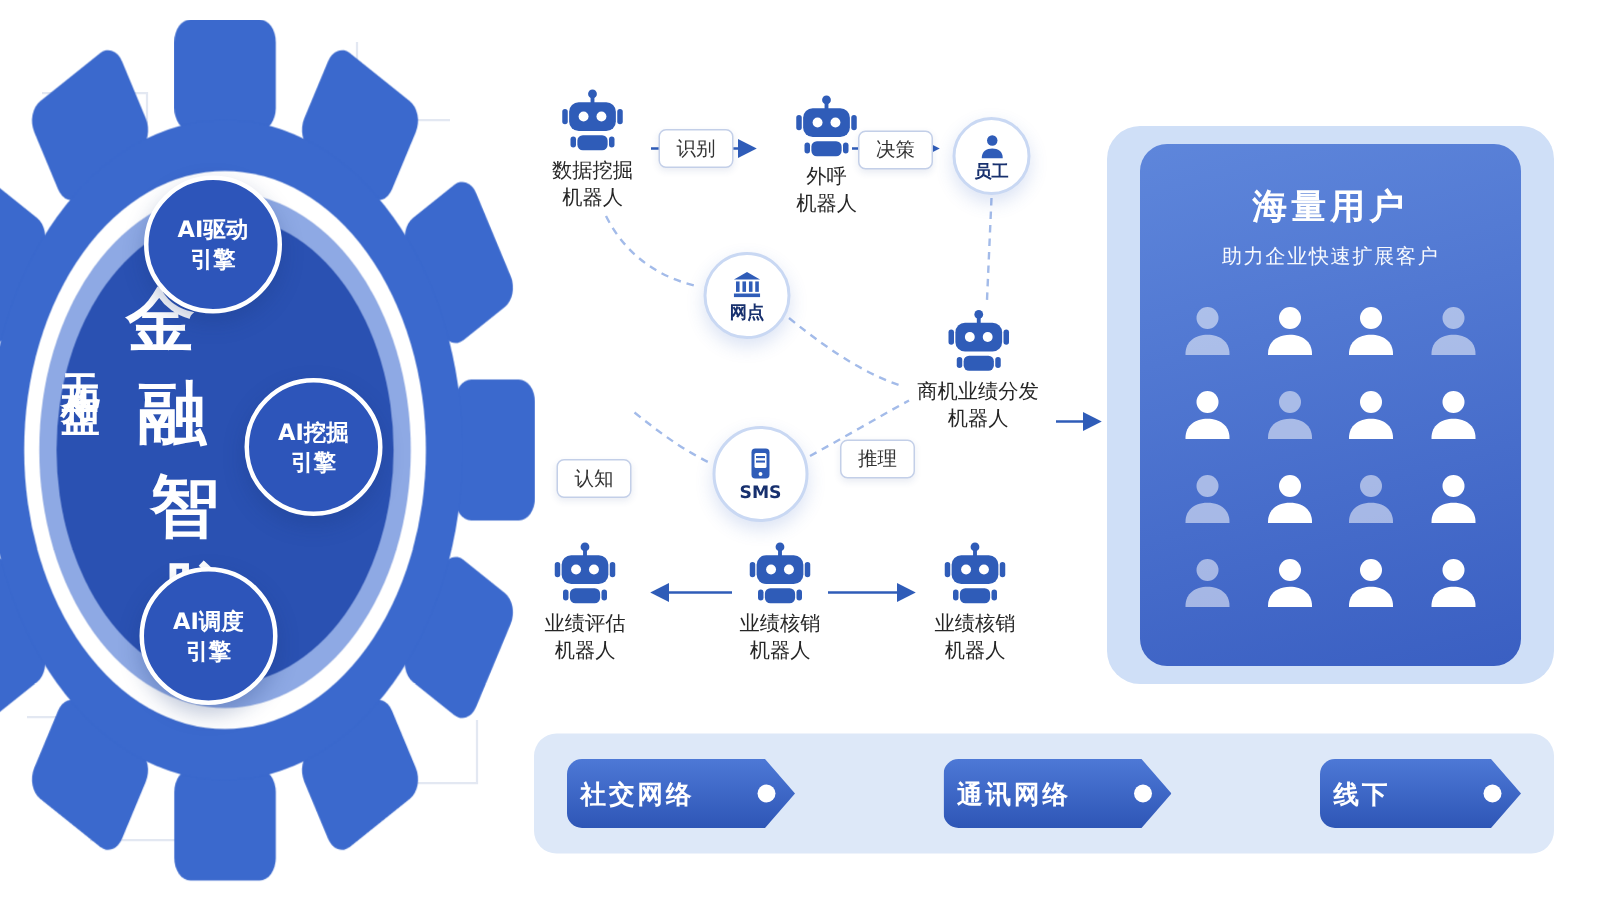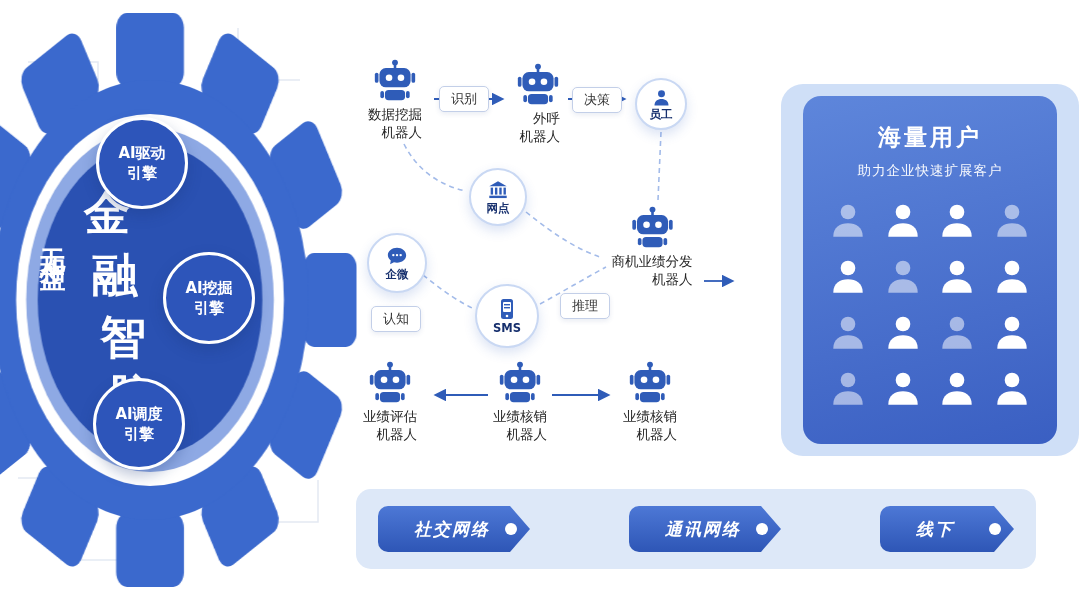--- a/index.html
+++ b/index.html
@@ -22,55 +22,55 @@
   .side-label{position:absolute;z-index:3;left:40px;top:228px;writing-mode:vertical-rl;
               color:#fff;font-size:26px;font-weight:bold;letter-spacing:8px;line-height:1;}
 
   .pill{position:absolute;z-index:4;width:92px;height:92px;border-radius:50%;background:#2d55ba;
         border:3px solid #fff;display:flex;flex-direction:column;align-items:center;justify-content:center;
         color:#fff;font-weight:bold;font-size:15px;line-height:1.35;box-sizing:border-box;
         box-shadow:0 6px 14px rgba(24,53,120,.28);}
 
   
   .wires{position:absolute;left:0;top:0;z-index:2;pointer-events:none;}
-  .bot{position:absolute;z-index:3;text-align:right;transform:translateX(-50%);color:#2f5cb8;}
+  .bot{position:absolute;z-index:3;text-align:center;transform:translateX(-50%);color:#2f5cb8;}
   .bot svg{width:44px;height:44px;display:block;margin:0 auto;fill:currentColor;}
   .bot-label{margin-top:4px;font-size:13.5px;line-height:1.3;color:#262626;font-weight:500;}
 
   .cnode{position:absolute;z-index:3;background:#fff;border:2px solid #c9d8f3;border-radius:50%;
          display:flex;flex-direction:column;align-items:center;justify-content:center;
          box-shadow:0 5px 12px rgba(53,99,196,.18);box-sizing:border-box;color:#2f5cb8;}
   .cnode svg{fill:currentColor;display:block;}
   .clabel{font-size:11.5px;color:#17306e;font-weight:600;margin-top:2px;line-height:1;}
 
   .step{position:absolute;z-index:4;transform:translate(-50%,-50%);background:#fff;
         border:1px solid #c3cfe8;border-radius:5px;padding:3px 11px;font-size:13px;color:#333;
         box-shadow:0 2px 5px rgba(40,70,140,.10);white-space:nowrap;}
 
   
   .panel-outer{position:absolute;z-index:2;left:738px;top:84px;width:298px;height:372px;
-               background:#cfdff7;border-radius:22px;margin-left:43px;}
+               background:#cfdff7;border-radius:22px;}
   .panel-inner{position:absolute;inset:12px 22px;background:linear-gradient(165deg,#5e86db,#3a5fc2);
                border-radius:18px;color:#fff;text-align:center;}
   .panel-title{margin-top:26px;font-size:23px;font-weight:bold;letter-spacing:3px;}
   .panel-sub{margin-top:9px;font-size:13.5px;letter-spacing:1px;color:rgba(255,255,255,.96);}
   .users-grid{margin:18px 24px 0;display:grid;grid-template-columns:repeat(4,1fr);
               row-gap:12px;column-gap:12px;justify-items:center;}
   .person svg{width:40px;height:44px;display:block;fill:currentColor;}
   .person.bright{color:#ffffff;}
   .person.light{color:rgba(255,255,255,.52);}
 
   
   .bottom-bar{position:absolute;z-index:2;left:356px;top:489px;width:680px;height:80px;
               background:#dde8f8;border-radius:15px;display:flex;align-items:center;
               justify-content:space-between;padding:0 22px;box-sizing:border-box;}
-  .btag{position:relative;height:46px;display:flex;align-items:center;padding-left:36px;
+  .btag{position:relative;height:46px;display:flex;align-items:center;padding-left:9px;
         color:#fff;font-weight:bold;font-size:17px;letter-spacing:2px;box-sizing:border-box;
         background:linear-gradient(180deg,#4d78d6,#2e56b6);border-radius:10px;
-        clip-path:polygon(0 0,calc(100% - 20px) 0,100% 50%,calc(100% - 20px) 100%,0 100%);font-style:italic;}
+        clip-path:polygon(0 0,calc(100% - 20px) 0,100% 50%,calc(100% - 20px) 100%,0 100%);}
   .btag .dot{position:absolute;right:13px;top:50%;transform:translateY(-50%);
              width:12px;height:12px;border-radius:50%;background:#fff;}
 </style>
 </head>
 <body>
 
 <div class="stage">
 
   <svg width="0" height="0" style="position:absolute" aria-hidden="true">
     <defs>
@@ -187,21 +187,21 @@
   <div class="bot" style="left:395px;top:58px">
     <svg>
         <use href="#sym-robot"></use>
       </svg>
     <div class="bot-label">
       <span>数据挖掘</span><br>
       <span>机器人</span>
     </div>
   </div>
 
-  <div class="bot" style="left:538px;top:62px">
+  <div class="bot" style="left:551px;top:62px">
     <svg>
         <use href="#sym-robot"></use>
       </svg>
     <div class="bot-label">
       <span>外呼</span><br>
       <span>机器人</span>
     </div>
   </div>
 
   <div class="cnode" style="left:469px;top:168px;width:58px;height:58px">
@@ -211,26 +211,20 @@
     <div class="clabel">网点</div>
   </div>
 
   <div class="cnode" style="left:635px;top:78px;width:52px;height:52px">
     <svg style="width:19px;height:19px">
         <use href="#sym-person"></use>
       </svg>
     <div class="clabel">员工</div>
   </div>
 
-  <div class="cnode" style="left:367px;top:233px;width:60px;height:60px">
-    <svg style="width:22px;height:22px">
-        <use href="#sym-chat"></use>
-      </svg>
-    <div class="clabel">企微</div>
-  </div>
 
   <div class="cnode" style="left:475px;top:284px;width:64px;height:64px">
     <svg style="width:24px;height:24px">
         <use href="#sym-phone"></use>
       </svg>
     <div class="clabel">SMS</div>
   </div>
 
   <div class="bot" style="left:652px;top:205px">
     <svg>

